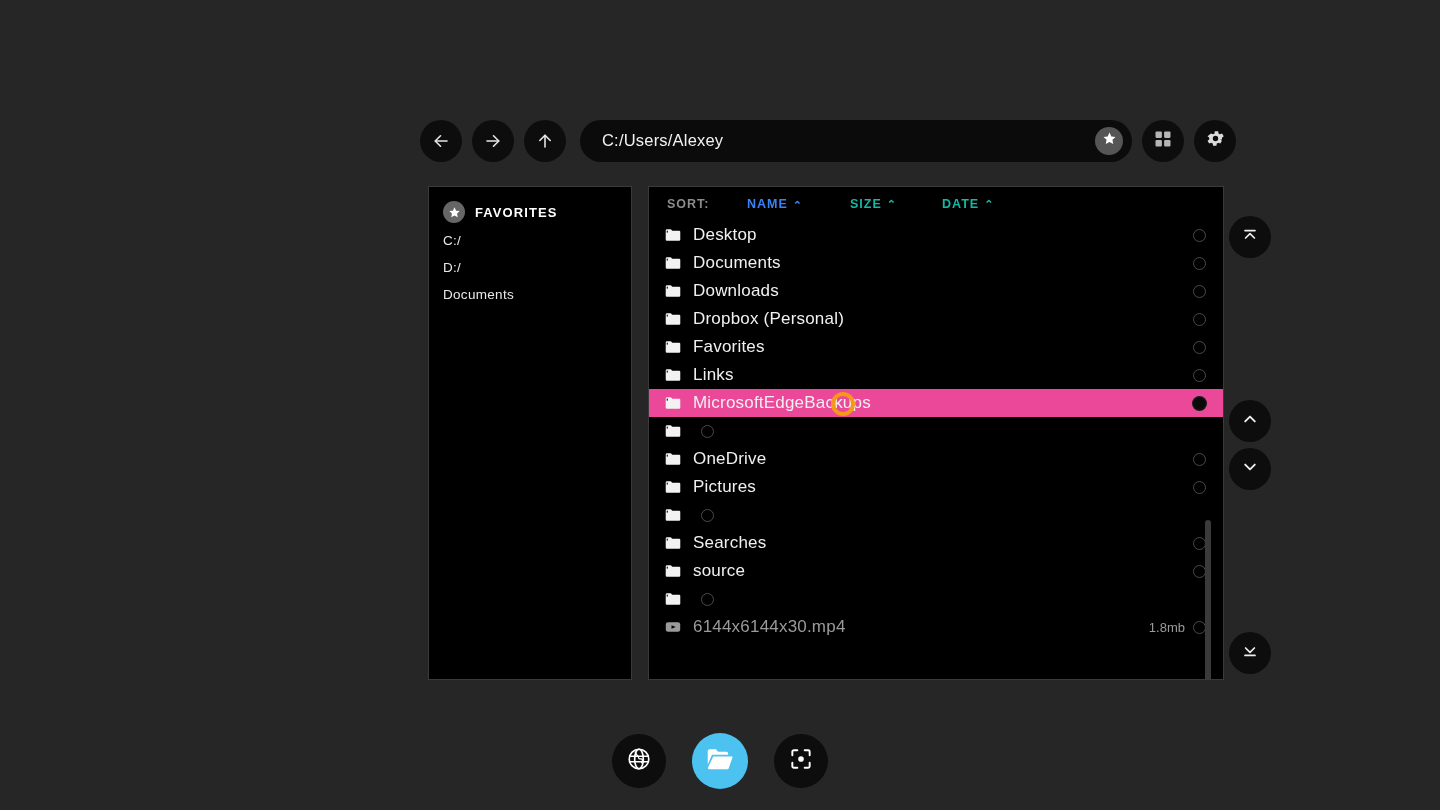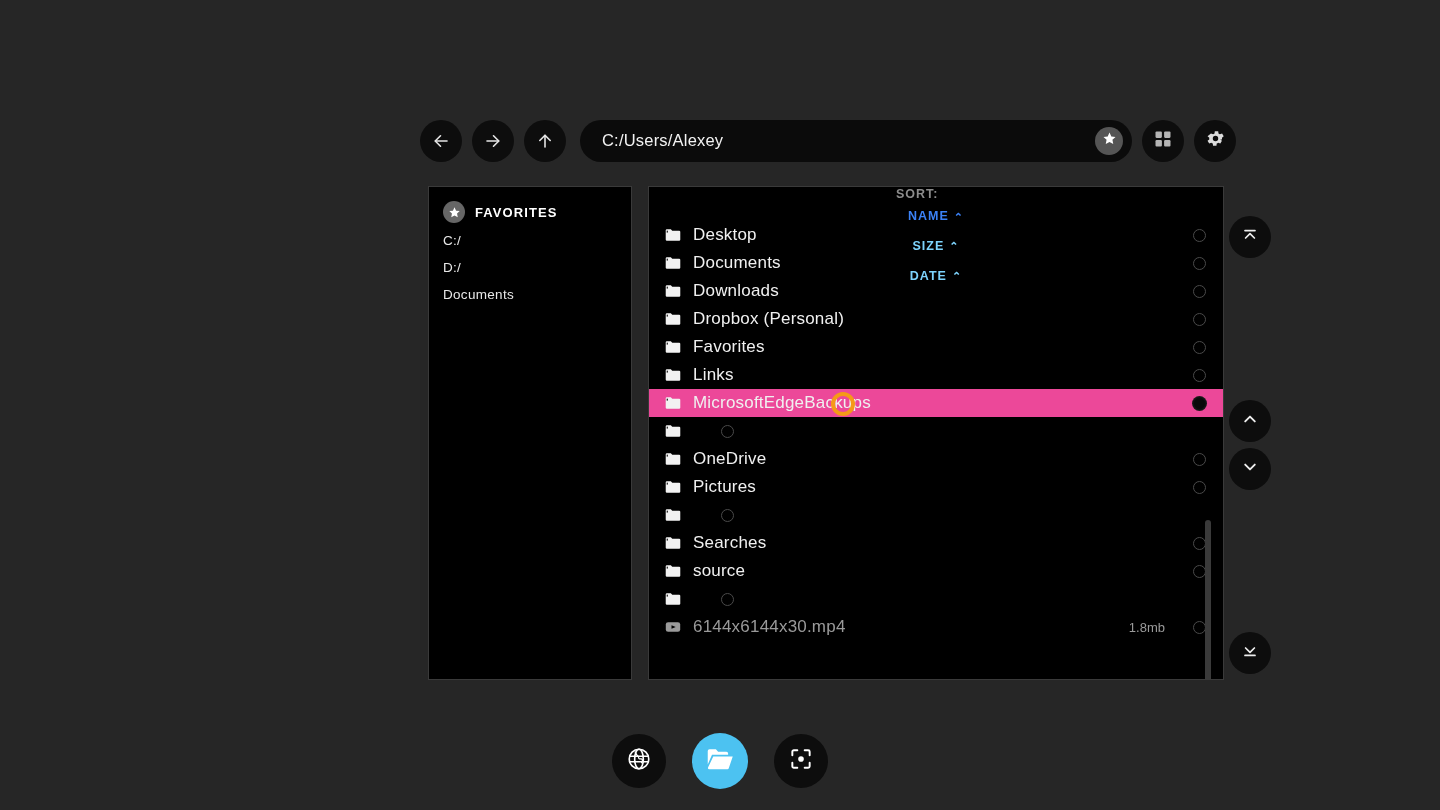--- a/index.html
+++ b/index.html
@@ -114,35 +114,35 @@
     left: 648px; top: 186px;
     width: 576px; height: 494px;
     background: #000;
     border: 1px solid #3a3a3a;
     overflow: hidden;
   }
   .sortrow {
     display: flex;
     align-items: center;
     height: 34px;
-    gap: 8px;
-    flex-direction: column;
+    padding-left: 18px;
+    gap: 0;
   }
   .sort-label {
     color: #8c8c8c;
     font-size: 12.5px;
     font-weight: bold;
     letter-spacing: 1px;
     width: 80px;
   }
   .sort-opt {
     font-size: 12.5px;
     font-weight: bold;
     letter-spacing: 1px;
-    color: #7dd3fc;
+    color: #14b8a6;
     cursor: pointer;
     display: inline-flex;
     align-items: center;
     gap: 5px;
   }
   .sort-opt.active { color: #3b82f6; align-items: flex-end; }
   .sort-opt .caret { font-size: 11px; line-height: 1; }
   .sort-gap1 { width: 47px; }
   .sort-gap2 { width: 45px; }
 
@@ -171,21 +171,21 @@
     font-size: 17px;
     letter-spacing: 0.2px;
     flex: 1 1 auto;
     white-space: nowrap;
     overflow: hidden;
   }
   .row.file .fname { color: #9a9a9a; }
   .row .fsize {
     color: #9a9a9a;
     font-size: 13px;
-    margin-right: 28px;
+    margin-right: 8px;
     flex: 0 0 auto;
   }
   .row .sel-dot {
     width: 13px; height: 13px;
     border-radius: 50%;
     border: 1.5px solid #4a4a4a;
     background: transparent;
     margin-right: 17px;
     flex: 0 0 auto;
   }

